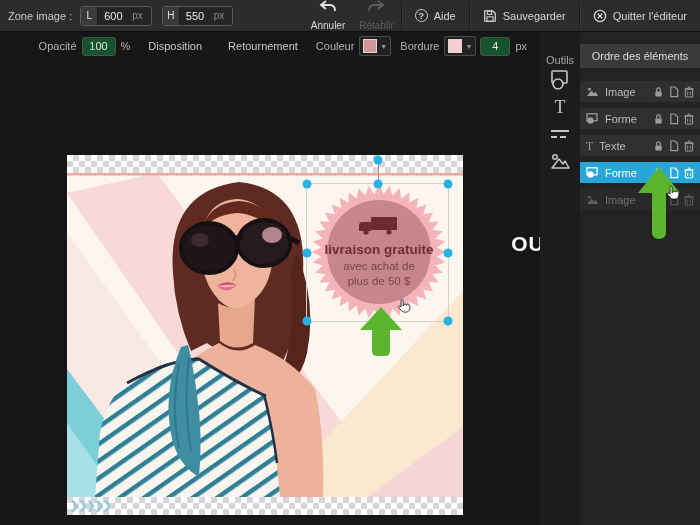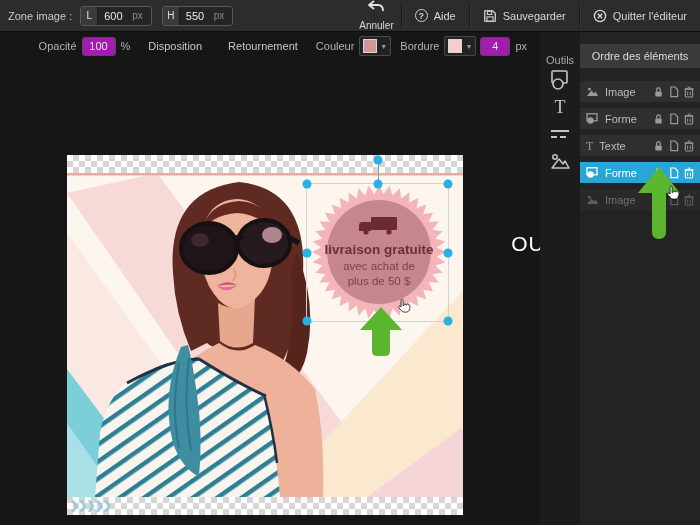--- a/index.html
+++ b/index.html
@@ -22,21 +22,21 @@
   .tb-btn.stacked{flex-direction:column;gap:1px;font-size:10px;padding:0 7px;justify-content:space-between}
   .tb-btn.disabled{color:#5d5d5d}
   .tb-sep{width:1px;height:24px;background:#191919;box-shadow:1px 0 0 rgba(255,255,255,.05)}
   .q-circle{width:13px;height:13px;border:1px solid #cfcfcf;border-radius:50%;font-size:9px;font-weight:bold;
             display:flex;align-items:center;justify-content:center;color:#cfcfcf}
 
   
   .optionsbar{position:absolute;left:0;top:26px;width:540px;height:40px;display:flex;align-items:center;
               justify-content:flex-end;padding-right:8px;z-index:20}
   .opt-label{color:#b3b3b3;font-size:11px;margin:0 5px;white-space:nowrap}
-  .opt-input{width:34px;height:19px;border:1px solid #4f4f4f;border-radius:3px;background:#a21caf;
+  .opt-input{width:34px;height:19px;border:1px solid #4f4f4f;border-radius:3px;background:#14532d;
              color:#e8e8e8;font-size:11px;text-align:center;line-height:17px}
   .opt-input.narrow{width:30px}
   .opt-btn{color:#c9c9c9;font-size:11px;margin:12px 13px;cursor:pointer;white-space:nowrap}
   .swatch-btn{display:flex;align-items:center;gap:3px;padding:2px 3px;border:1px solid #4a4a4a;
               border-radius:2px;background:#222;cursor:pointer;margin-right:4px}
   .swatch{width:14px;height:14px;border:1px solid #d8d8d8}
   .swatch.color-fill{background:#d29598}
   .swatch.color-border{background:#f7cdd2}
   .caret{font-size:7px;color:#9a9a9a;line-height:1}
 
@@ -54,21 +54,21 @@
   .h-tl{left:0;top:0}.h-tm{left:50%;top:0}.h-tr{left:100%;top:0}
   .h-ml{left:0;top:50%}.h-mr{left:100%;top:50%}
   .h-bl{left:0;top:100%}.h-bm{left:50%;top:100%}.h-br{left:100%;top:100%}
   .rot-line{position:absolute;left:71px;top:-24px;width:1px;height:24px;background:#96999b}
   .rot-handle{position:absolute;left:50%;top:-24px;transform:translate(-50%,-50%)}
 
   .arrow-canvas{position:absolute;left:292px;top:151px;z-index:8}
   .cursor-canvas{position:absolute;left:328px;top:142px;z-index:9}
 
   .or-label{position:absolute;left:500px;top:232px;width:56px;text-align:center;color:#fff;
-            font-size:21px;font-weight:normal;letter-spacing:1px;z-index:4}
+            font-size:21px;font-weight:bold;letter-spacing:1px;z-index:4}
 
   
   .sidebar{position:absolute;left:540px;top:32px;width:160px;height:493px;display:flex;z-index:10}
   .tools-col{width:40px;background:#1c1c1c;display:flex;flex-direction:column;align-items:center}
   .tools-title{margin-top:22px;font-size:11px;color:#a8a8a8;align-self:flex-start;padding-left:6px}
   .tool-btn{width:40px;height:27px;display:flex;align-items:center;justify-content:center;color:#c6c6c6;cursor:pointer}
   .tool-btn:first-of-type{margin-top:14px}
   .tool-btn .t-glyph{font-family:"Liberation Serif",serif;font-size:18px;line-height:1}
 
   .layers-col{width:120px;background:#232323;display:flex;flex-direction:column}
@@ -109,20 +109,28 @@
     </div>
 
     <div class="topbar-right">
       <div class="tb-btn stacked">
         <span>
           <svg width="18" height="12" viewBox="0 0 18 12">
               <path d="M7,1 L2,5 L7,9 M2,5 H11 Q16,5 16,11" stroke="#e2e2e2" stroke-width="1.8" fill="none"></path>
             </svg>
         </span>
         <span>Annuler</span>
+      </div>
+      <div class="tb-btn stacked disabled">
+        <span>
+          <svg width="18" height="12" viewBox="0 0 18 12">
+              <path d="M11,1 L16,5 L11,9 M16,5 H7 Q2,5 2,11" stroke="#5d5d5d" stroke-width="1.8" fill="none"></path>
+            </svg>
+        </span>
+        <span>Rétablir</span>
       </div>
       <div class="tb-sep"></div>
       <div class="tb-btn">
         <span class="q-circle">?</span>
         <span>Aide</span>
       </div>
       <div class="tb-sep"></div>
       <div class="tb-btn">
         <span>
           <svg width="14" height="14" viewBox="0 0 16 16">

